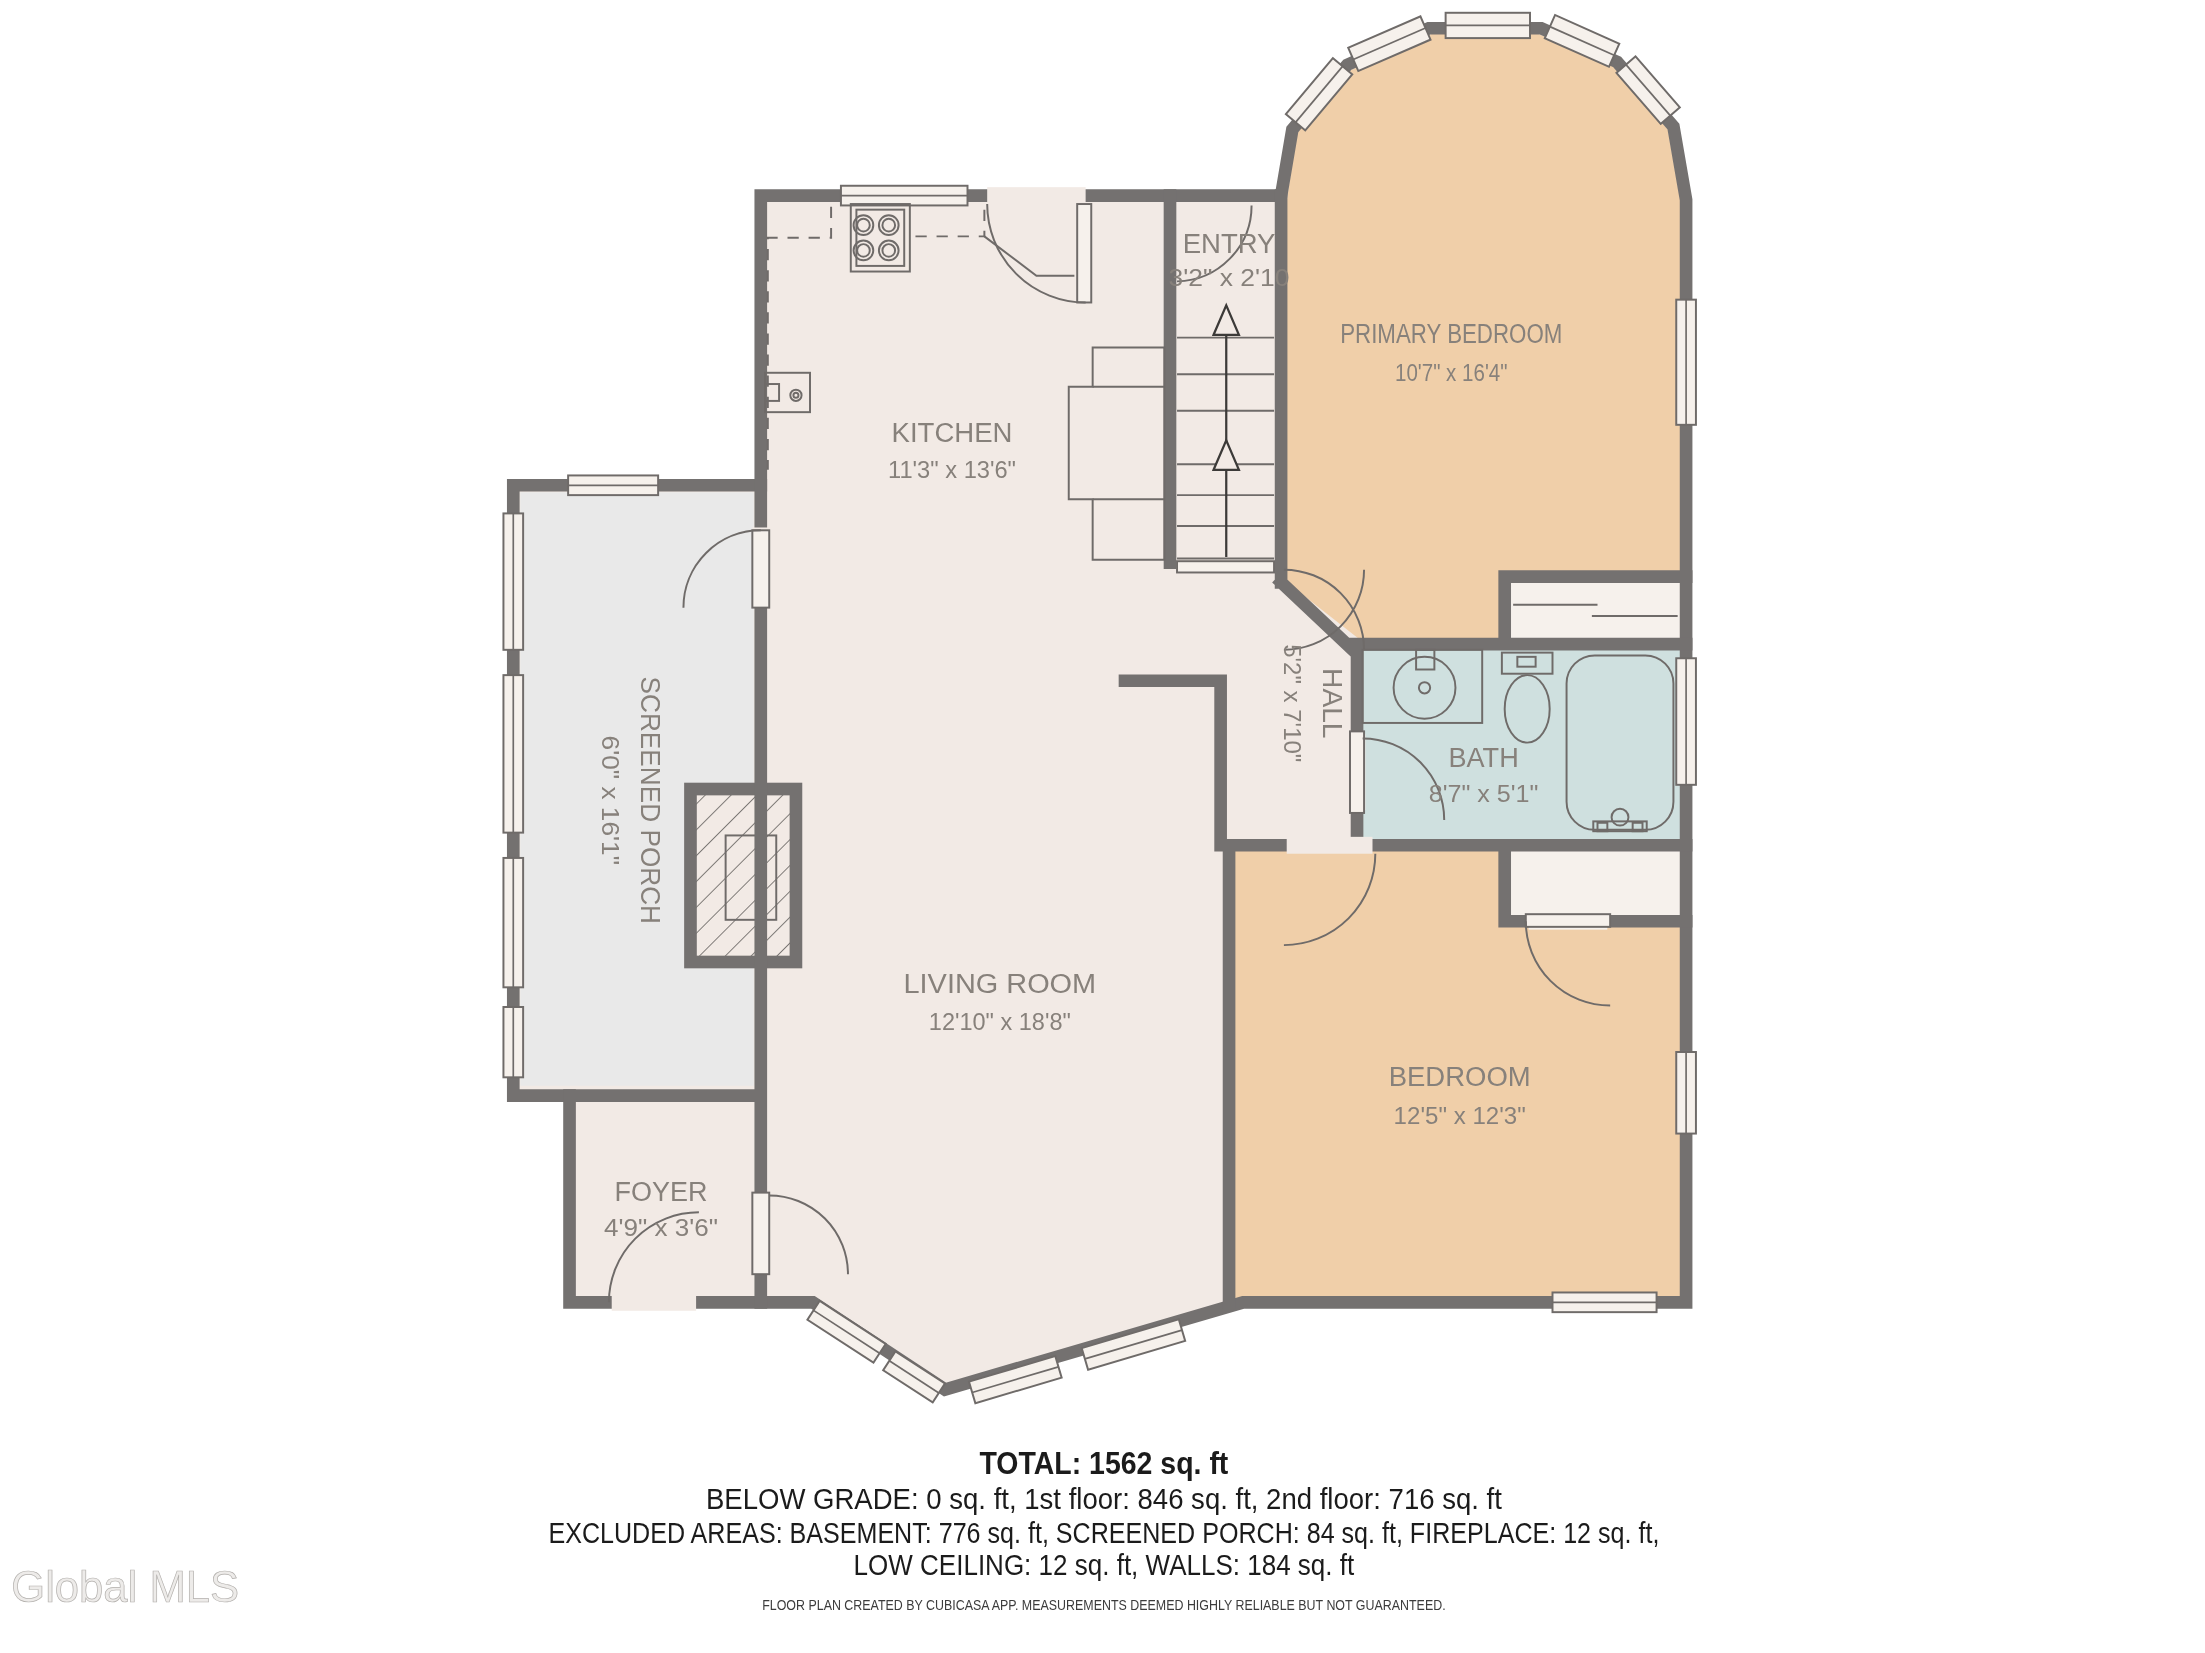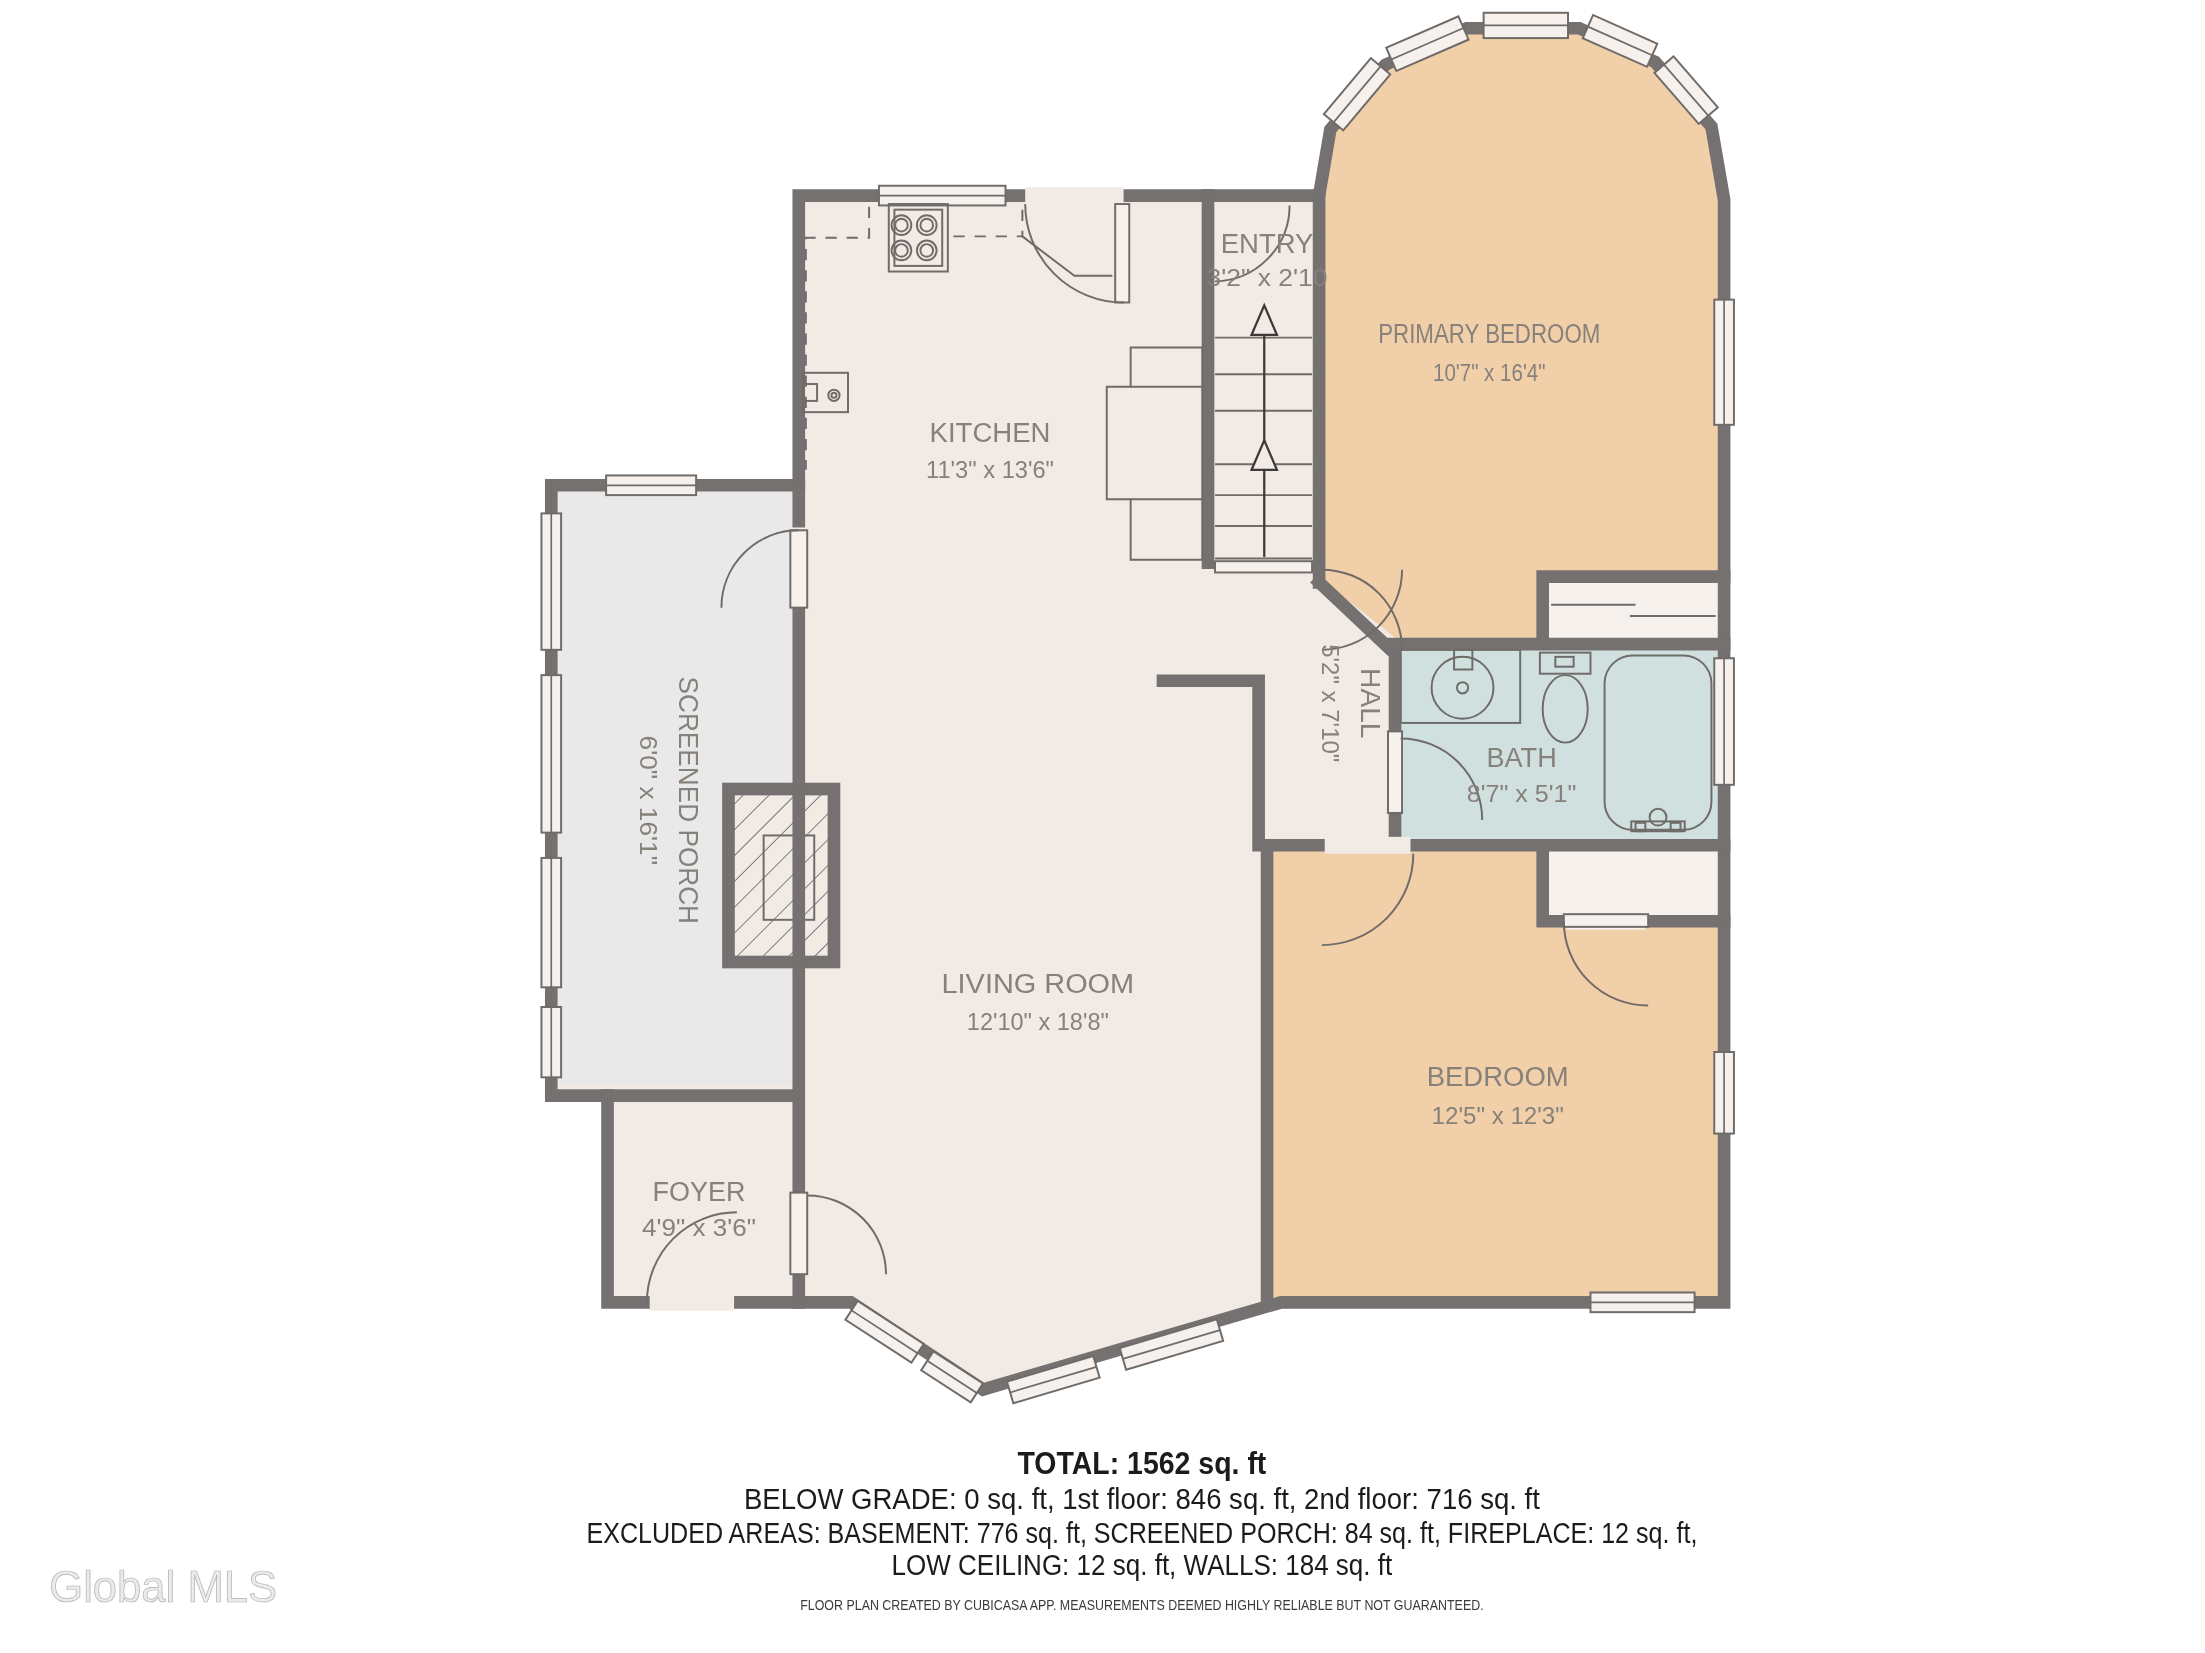--- a/index.html
+++ b/index.html
@@ -1,17 +1,17 @@
 <!DOCTYPE html>
 <html style="--c-wall: #747170; --c-floor: #f2eae5; --c-bedroom: #f0cfa9; --c-bath: #cfe0df; --c-porch: #e9e9e9; --c-label: #87817b; --c-sum: #1b1b1b;font-size:11.8px"><head>
 <meta charset="utf-8">
 <style>
   html,body{margin:0;padding:0;background:#ffffff;}
   body{width:2205px;height:1654px;font-family:"Liberation Sans",sans-serif;}
-  .page{width:1953px;height:1654px;position:relative;background:#fff;overflow:hidden;margin-left:38px;}
+  .page{width:1953px;height:1654px;position:relative;background:#fff;overflow:hidden;}
   svg{display:block;}
   :root{
     --c-wall:#747170; --c-floor:#f2eae5; --c-bedroom:#f0cfa9; --c-bath:#cfe0df;
     --c-porch:#e9e9e9; --c-label:#87817b; --c-sum:#1b1b1b;
   }
   .wall{fill:none;stroke:var(--c-wall);stroke-width:9;stroke-linecap:square;}
   .floor{fill:var(--c-floor);stroke:none;}
   .tan{fill:var(--c-bedroom);stroke:none;}
   .blue{fill:var(--c-bath);stroke:none;}
   .gray{fill:var(--c-porch);stroke:none;}

